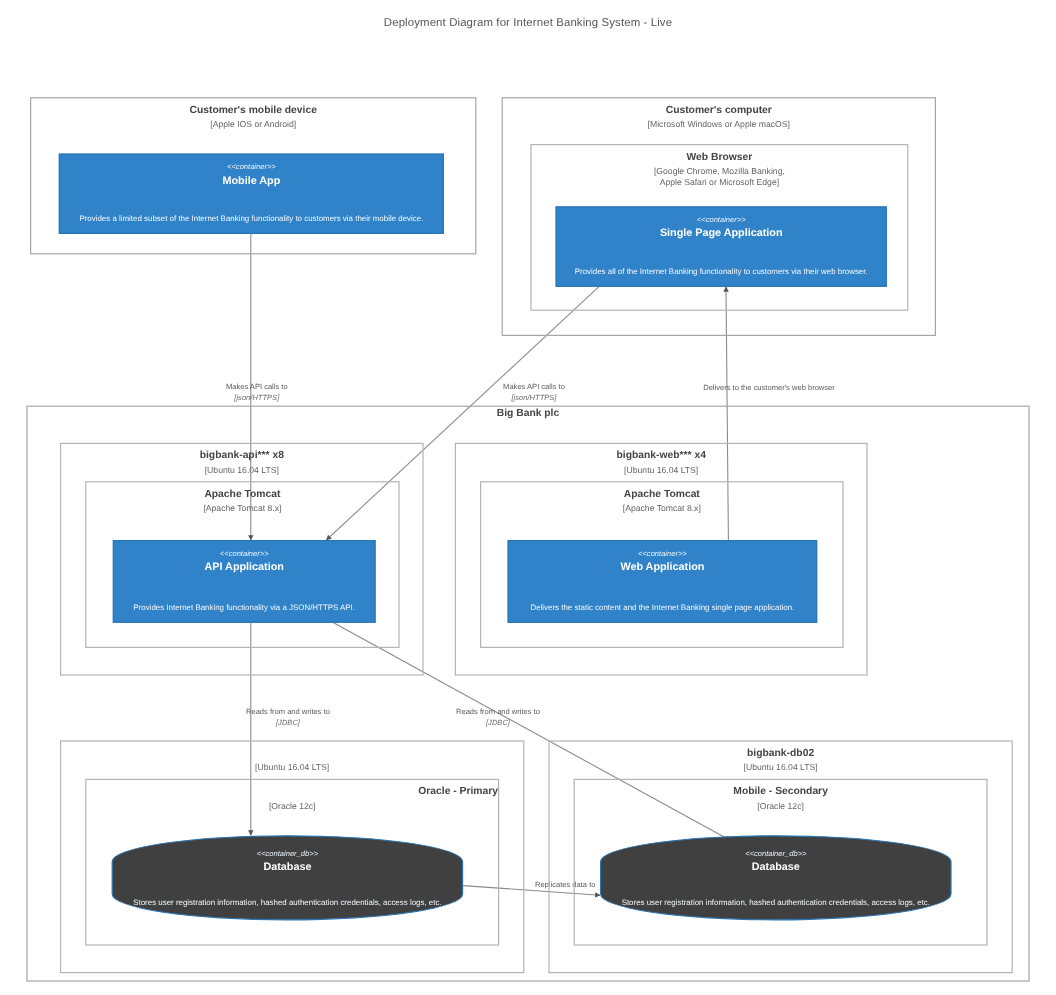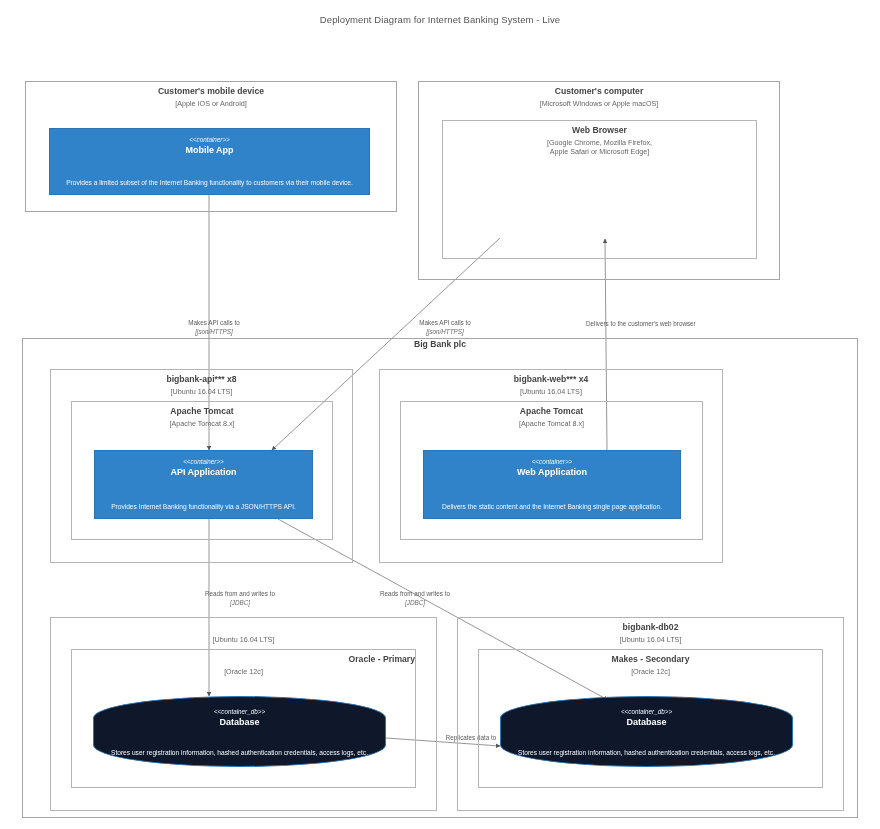--- a/index.html
+++ b/index.html
@@ -71,21 +71,21 @@
   .container-box {
     position: absolute;
     background: #3083c9;
     border: 1px solid #2a76b5;
     box-sizing: border-box;
     color: #ffffff;
     padding-left: 46px;
   }
   .container-cyl {
     position: absolute;
-    background: #0f172a;
+    background: #404040;
     border: 1px solid #2a76b5;
     box-sizing: border-box;
     color: #ffffff;
     border-radius: 50% / 22px;
   }
   .c-stereo {
     position: absolute;
     left: 0;
     width: 100%;
     text-align: center;
@@ -166,24 +166,29 @@
     <div class="c-desc" style="top:50px;">Provides a limited subset of the Internet Banking functionality to customers via their mobile device.</div>
   </div>
 
   <div class="node-box" style="left:418px; top:81px; width:362px; height:199px;">
     <div class="node-title" style="top:4px;">Customer's computer</div>
     <div class="node-tech" style="top:17px;">[Microsoft Windows or Apple macOS]</div>
   </div>
 
   <div class="node-box inner" style="left:442px; top:120px; width:315px; height:139px;">
     <div class="node-title" style="top:4px;">Web Browser</div>
-    <div class="node-tech" style="top:17px;">[Google Chrome, Mozilla Firefox,</div>
+    <div class="node-tech" style="top:17px;">[Google Chrome, Mozilla Banking,</div>
     <div class="node-tech" style="top:26px;">Apple Safari or Microsoft Edge]</div>
   </div>
 
+  <div class="container-box" style="left:463px; top:172px; width:276px; height:67px;">
+    <div class="c-stereo" style="top:7px;">&lt;&lt;container&gt;&gt;</div>
+    <div class="c-name" style="top:16px;">Single Page Application</div>
+    <div class="c-desc" style="top:50px;">Provides all of the Internet Banking functionality to customers via their web browser.</div>
+  </div>
 
   <div class="edge-label" style="left:159px; top:319px; width:110px;">
     <div>Makes API calls to</div>
     <div class="tech">[json/HTTPS]</div>
   </div>
 
   <div class="edge-label" style="left:390px; top:319px; width:110px;">
     <div>Makes API calls to</div>
     <div class="tech">[json/HTTPS]</div>
   </div>
@@ -256,21 +261,21 @@
     <div class="c-name" style="top:20px;">Database</div>
     <div class="c-desc" style="top:52px;">Stores user registration information, hashed authentication credentials, access logs, etc.</div>
   </div>
 
   <div class="node-box inner" style="left:457px; top:617px; width:387px; height:194px;">
     <div class="node-title" style="top:4px;">bigbank-db02</div>
     <div class="node-tech" style="top:17px;">[Ubuntu 16.04 LTS]</div>
   </div>
 
   <div class="node-box inner" style="left:478px; top:649px; width:345px; height:139px;">
-    <div class="node-title" style="top:4px;">Makes - Secondary</div>
+    <div class="node-title" style="top:4px;">Mobile - Secondary</div>
     <div class="node-tech" style="top:17px;">[Oracle 12c]</div>
   </div>
 
   <div class="container-cyl" style="left:500px; top:696px; width:293px; height:71px;">
     <div class="c-stereo" style="top:11px;">&lt;&lt;container_db&gt;&gt;</div>
     <div class="c-name" style="top:20px;">Database</div>
     <div class="c-desc" style="top:52px;">Stores user registration information, hashed authentication credentials, access logs, etc.</div>
   </div>
 
 </div>

